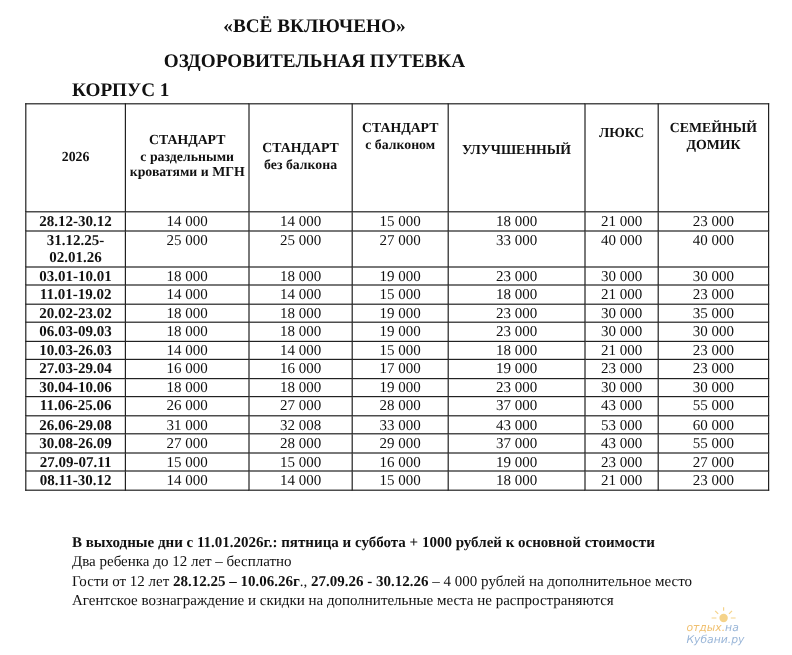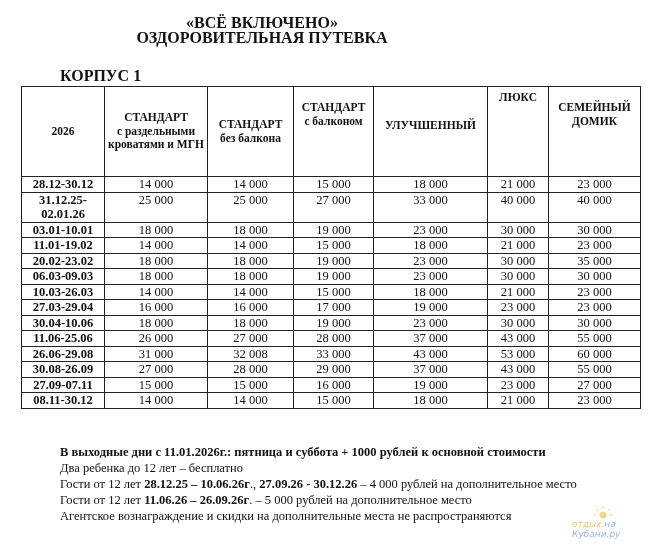--- a/index.html
+++ b/index.html
@@ -5,21 +5,21 @@
   html, body { margin: 0; padding: 0; background: #ffffff; }
   body {
     width: 660px; height: 546px; position: relative; overflow: hidden;
     font-family: "Liberation Serif", "DejaVu Serif", serif; color: #111;
   }
   .title {
     position: absolute; left: 0; width: 524px; text-align: center;
     font-weight: bold; font-size: 16px; line-height: 19px;
   }
   .t1 { top: 13px; }
-  .t2 { top: 28px; }
+  .t2 { top: 42px; }
   .corpus {
     position: absolute; left: 60px; top: 67px; font-weight: bold; font-size: 16px;
   }
   table {
     position: absolute; left: 21px; top: 86px;
     width: 619px; border-collapse: collapse; table-layout: fixed;
     font-size: 12.5px;
   }
   td, th {
     border: 1px solid #222; padding: 0; text-align: center; vertical-align: top;
@@ -67,21 +67,21 @@
       </th>
       <th>
         <div>СТАНДАРТ</div>
         <div>без балкона</div>
       </th>
       <th class="top" style="padding-top:14px">
         <div>СТАНДАРТ</div>
         <div>с балконом</div>
       </th>
       <th class="top" style="padding-top:32px">УЛУЧШЕННЫЙ</th>
-      <th class="top" style="padding-top:4px">ЛЮКС</th>
+      <th class="top" style="padding-top:18px">ЛЮКС</th>
       <th class="top" style="padding-top:14px">СЕМЕЙНЫЙ ДОМИК</th>
     </tr>
   </thead>
   <tbody>
     <tr class="row">
       <td class="period">28.12-30.12</td>
       <td>14 000</td>
       <td>14 000</td>
       <td>15 000</td>
       <td>18 000</td>
@@ -205,21 +205,20 @@
       <td>21 000</td>
       <td>23 000</td>
     </tr>
   </tbody>
 </table>
 
 <div class="notes">
   <div><b>В выходные дни с 11.01.2026г.: пятница и суббота + 1000 рублей к основной стоимости</b></div>
   <div>Два ребенка до 12 лет – бесплатно</div>
   <div><span>Гости от 12 лет </span><b>28.12.25 – 10.06.26г</b><span>., </span><b>27.09.26 - 30.12.26</b><span> – 4 000 рублей на дополнительное место</span></div>
-  <div><span>Гости от 12 лет </span><b>11.06.26 – 26.09.26г</b><span>. – 5 000 рублей на дополнительное место</span></div>
   <div>Агентское вознаграждение и скидки на дополнительные места не распространяются</div>
 </div>
 
 <svg class="sun" width="22" height="14" viewBox="0 0 22 14">
   <circle cx="11" cy="10" r="3.5" fill="#f5d38a"></circle>
   <g stroke="#f5d38a" stroke-width="1">
     <line x1="11" y1="1" x2="11" y2="4"></line>
       <line x1="4" y1="4" x2="6.5" y2="6.5"></line>
       <line x1="18" y1="4" x2="15.5" y2="6.5"></line>
     <line x1="1" y1="10" x2="5" y2="10"></line>

